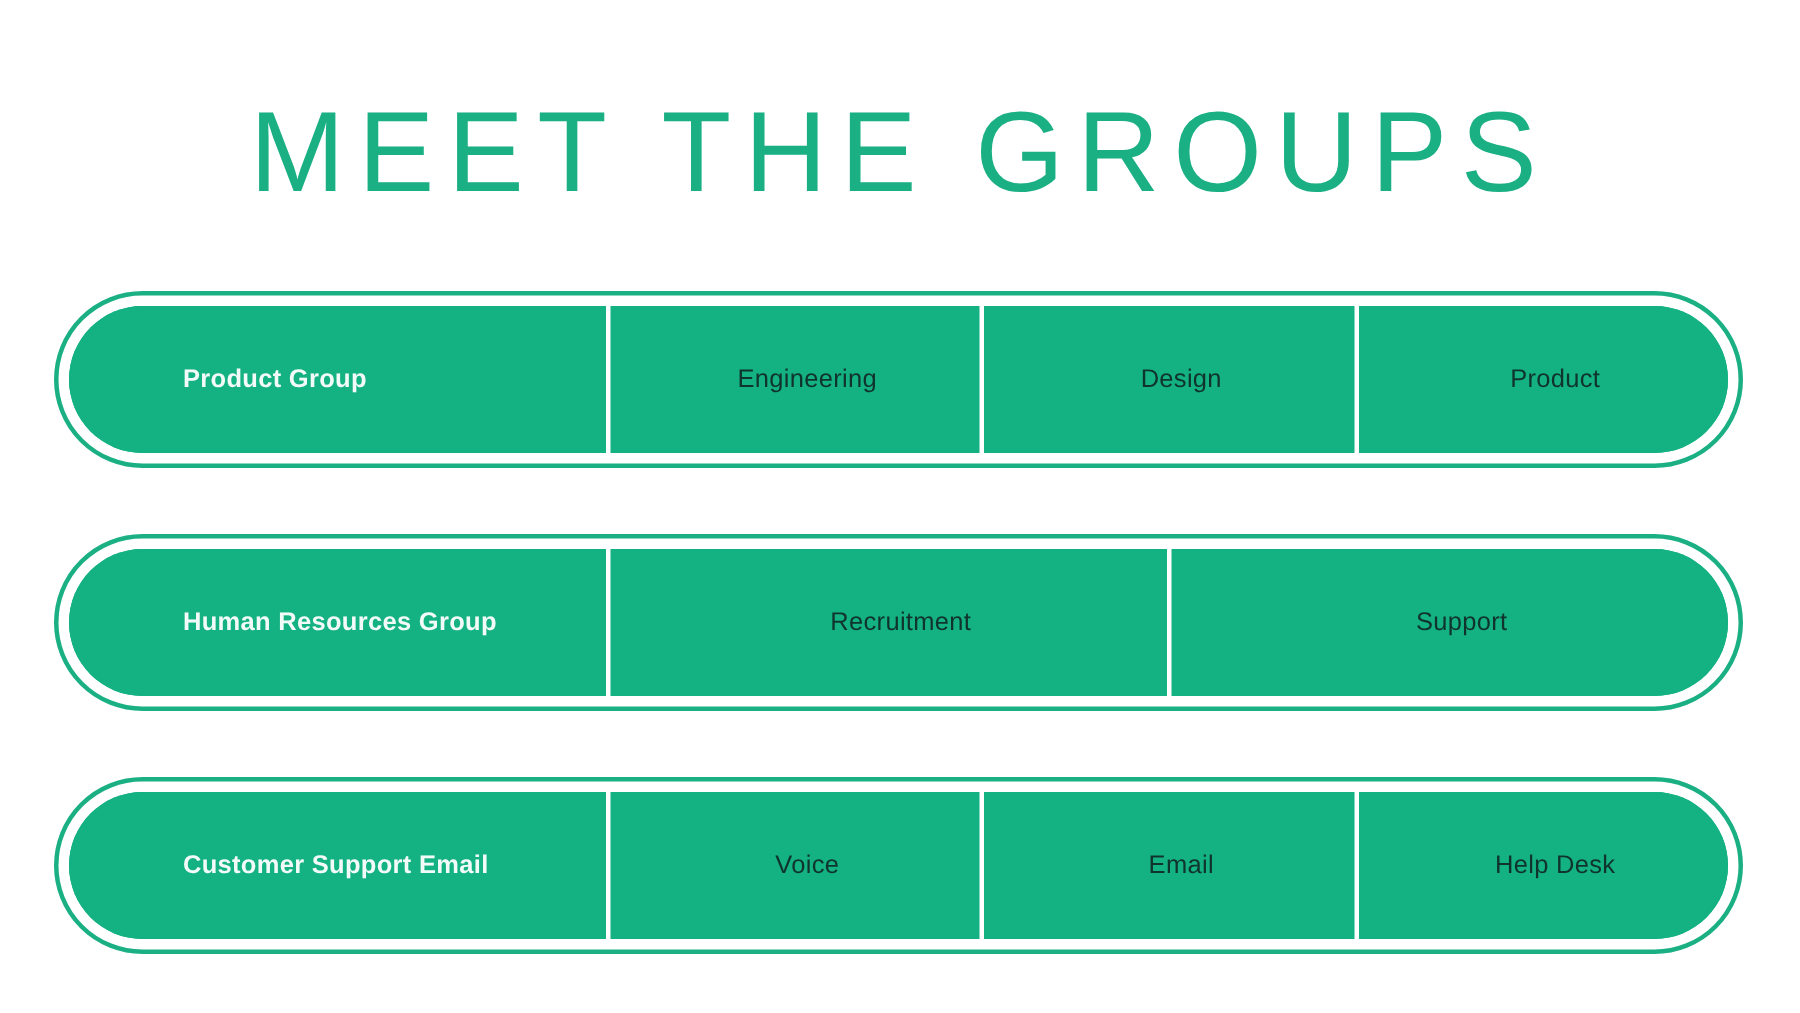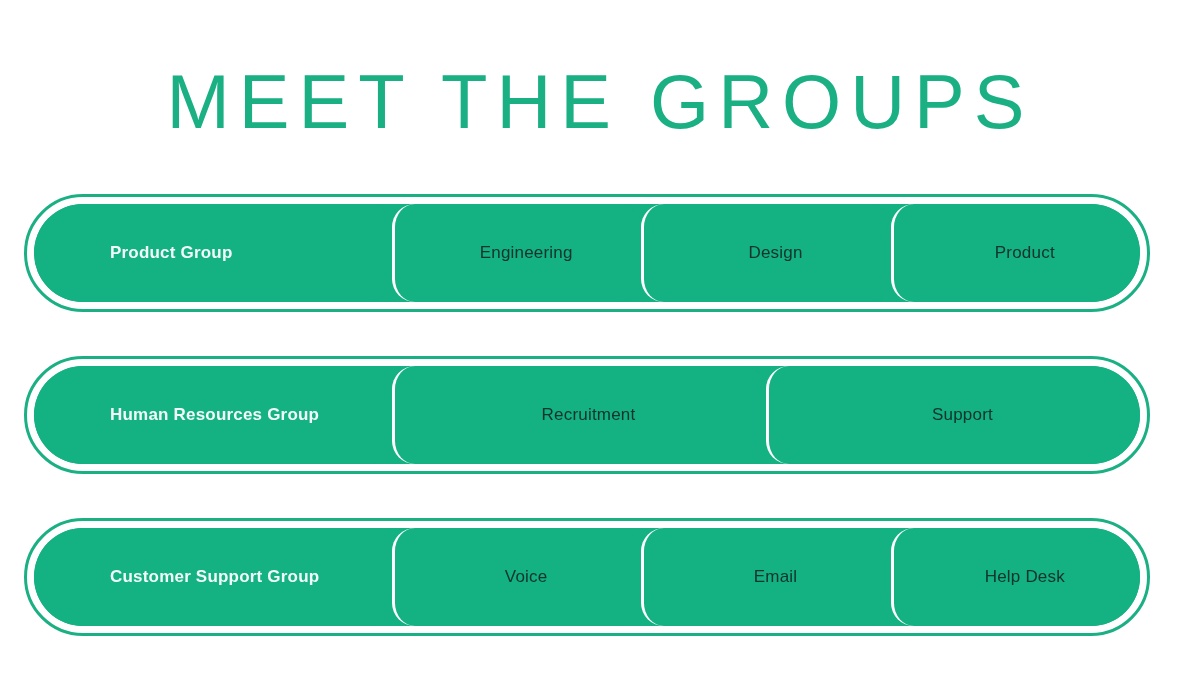--- a/index.html
+++ b/index.html
@@ -1,15 +1,15 @@
 <!DOCTYPE html>
 <html><head>
 <meta charset="utf-8">
 <style>
-  * { box-sizing: border-box; margin: 0; padding: 0; border-radius: 23px; }
+  * { box-sizing: border-box; margin: 0; padding: 0; }
 
   html, body {
     width: 1200px;
     height: 675px;
     background: #ffffff;
     font-family: "Liberation Sans", sans-serif;
     overflow: hidden;
   }
 
   .slide {
@@ -31,21 +31,21 @@
     font-weight: 400;
     letter-spacing: 9px;
     color: #1bb084;
     white-space: nowrap;
     font-family: "Liberation Sans", sans-serif;
   }
 
   
   .rows {
     position: absolute;
-    left: 24px;
+    left: 36px;
     top: 194px;
     width: 1126px;
   }
 
   .row-outer {
     position: relative;
     border: 3px solid #1bb084;
     border-radius: 62px;
     background: #ffffff;
     padding: 7px;
@@ -137,21 +137,21 @@
         </div>
         <div class="cell cell-item">
           <span class="cell-label">Support</span>
         </div>
       </div>
     </div>
 
     <div class="row-outer">
       <div class="row-inner">
         <div class="cell cell-group">
-          <span class="cell-label">Customer Support Group</span>
+          <span class="cell-label">Customer Support Email</span>
         </div>
         <div class="cell cell-item">
           <span class="cell-label">Voice</span>
         </div>
         <div class="cell cell-item">
           <span class="cell-label">Email</span>
         </div>
         <div class="cell cell-item">
           <span class="cell-label">Help Desk</span>
         </div>

